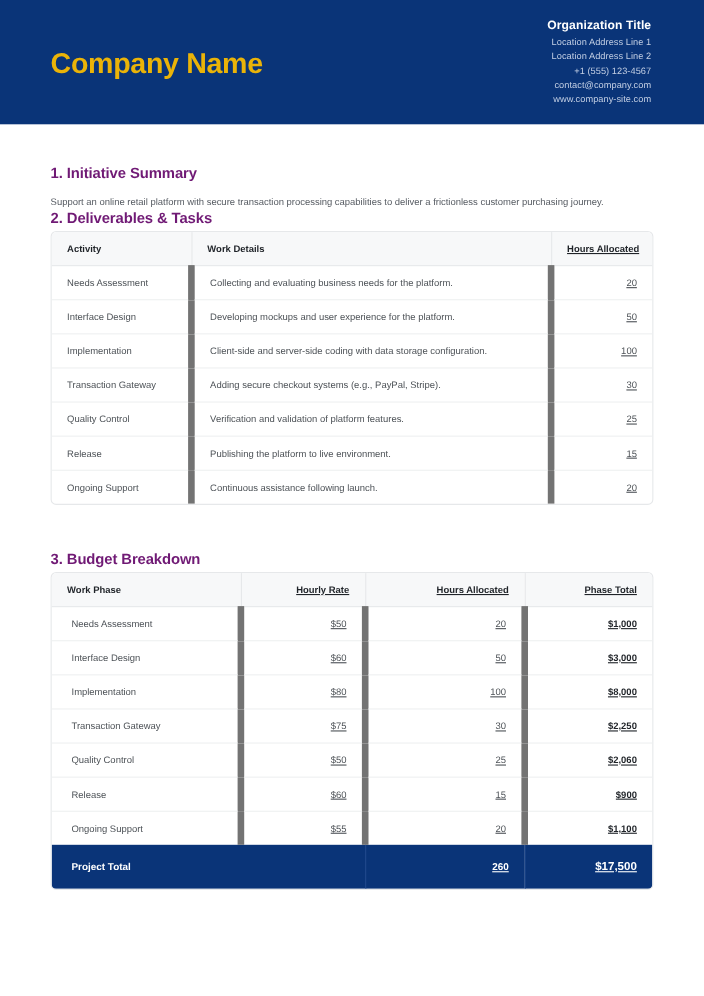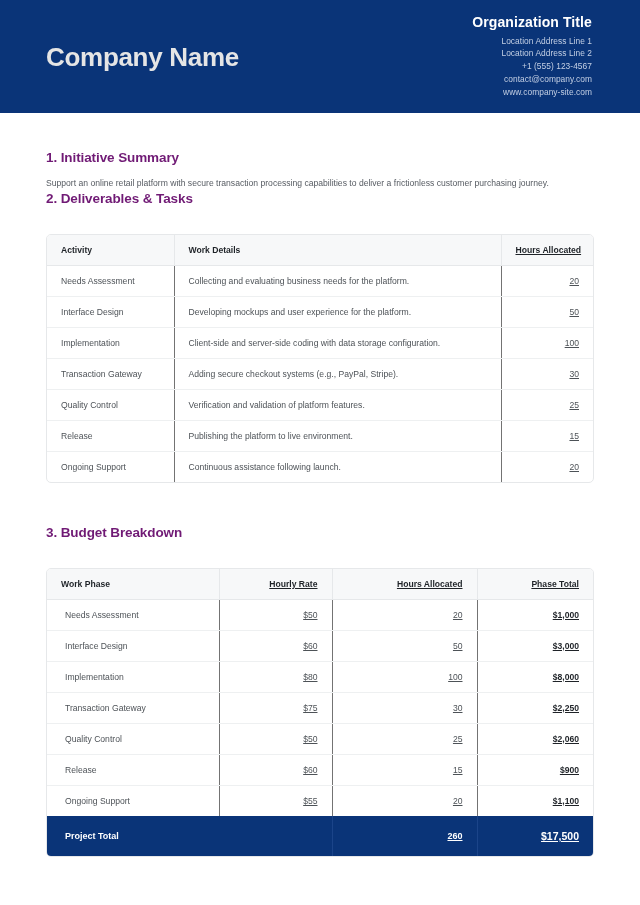--- a/index.html
+++ b/index.html
@@ -30,37 +30,37 @@
     width: 100%;
     height: 113px;
     background: #0a3478;
     display: flex;
     align-items: center;
     justify-content: space-between;
     padding: 0 48px 0 46px;
   }
 
   .company-name {
-    color: #e5e5e5;
+    color: #eab308;
     font-size: 26px;
     font-weight: bold;
     letter-spacing: -0.3px;
     line-height: 1;
     white-space: nowrap;
   }
 
   .org-block {
     text-align: right;
     line-height: 1.52;
     padding-bottom: 2px;
   }
 
   .org-title {
     color: #ffffff;
-    font-size: 14px;
+    font-size: 11px;
     font-weight: bold;
     letter-spacing: 0.1px;
     margin-bottom: 1px;
   }
 
   .org-line {
     color: #c3cfe4;
     font-size: 8.4px;
     font-weight: normal;
     letter-spacing: 0.05px;
@@ -94,21 +94,21 @@
   .summary-text {
     margin-top: 11px;
     font-size: 8.6px;
     line-height: 1.72;
     color: #565b62;
     max-width: 540px;
   }
 
   
   .tbl-wrap {
-    margin-top: 28px;
+    margin-top: 4px;
     border: 1px solid #e6e8ea;
     border-radius: 5px;
     overflow: hidden;
     background: #ffffff;
   }
 
   table {
     width: 100%;
     border-collapse: collapse;
     table-layout: fixed;
@@ -124,21 +124,21 @@
     border-right: 1px solid #e6e8ea;
     border-bottom: 1px solid #e6e8ea;
     white-space: nowrap;
   }
   thead th:last-child { border-right: none; }
 
   tbody td {
     font-size: 8.6px;
     color: #4d5257;
     padding: 10px 14px;
-    border-right: 1px solid #737373;
+    border-right: 6px solid #737373;
     border-bottom: 1px solid #eef0f1;
     vertical-align: middle;
   }
   tbody td:last-child { border-right: none; }
   tbody tr:last-child td { border-bottom: none; }
 
   .num { text-align: right; text-decoration: underline; }
   .strong-cell { font-weight: bold; color: #1f2328; }
 
   

